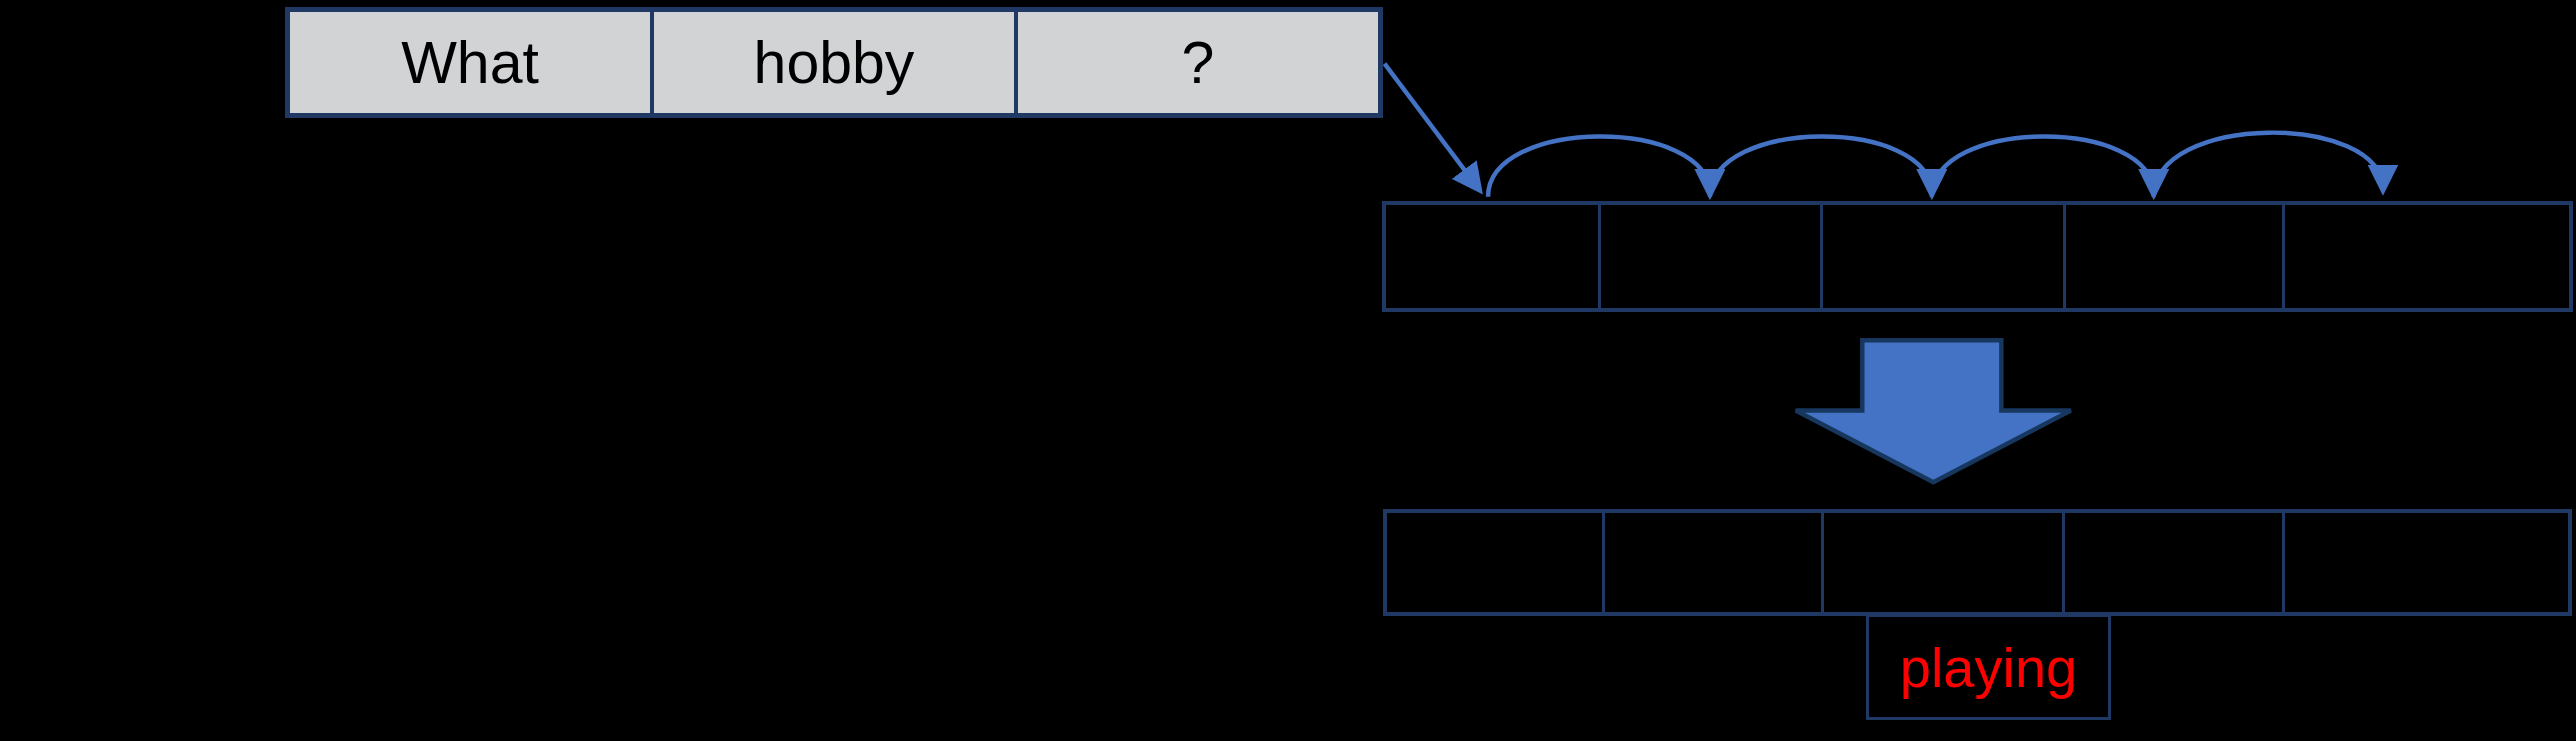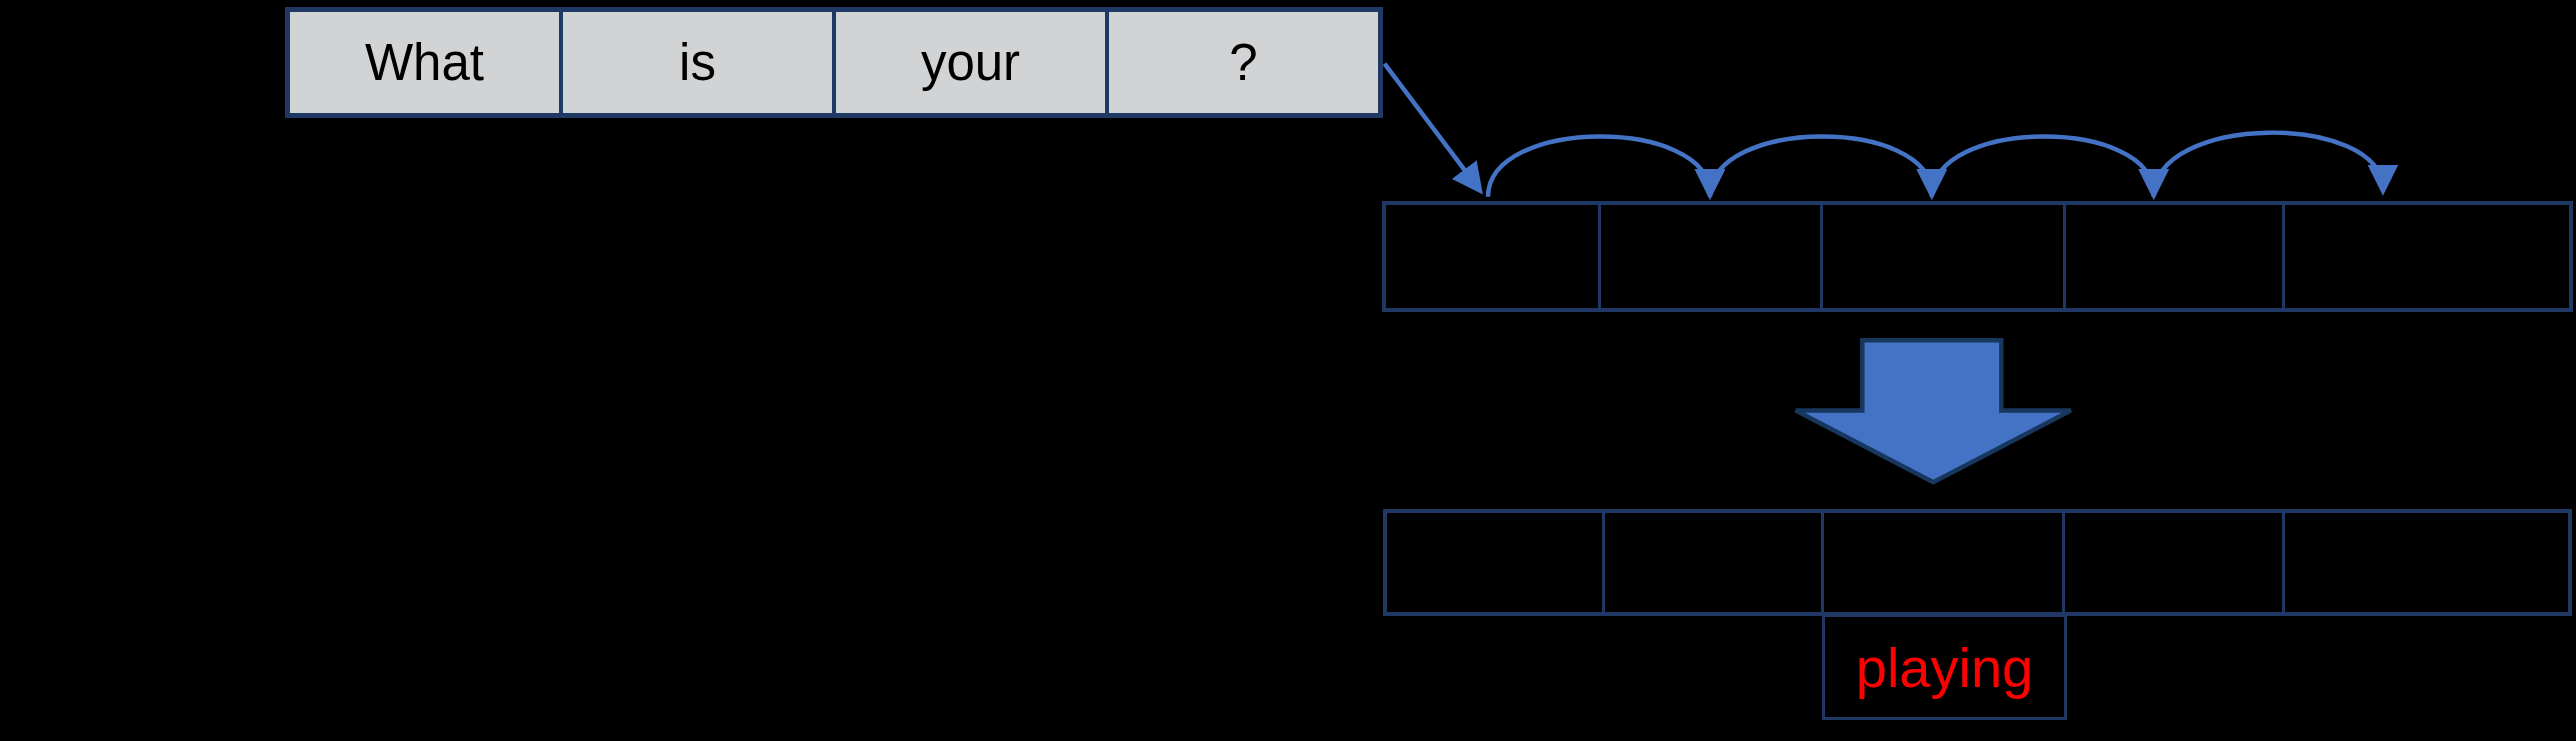--- a/index.html
+++ b/index.html
@@ -21,21 +21,21 @@
     border: 5.2px solid var(--table-border-navy, #1f3864);
     display: flex;
   }
   .sentence-cell {
     flex: 1 1 0;
     background: var(--cell-fill-gray, #d2d3d5);
     border-right: 4.4px solid var(--table-border-navy, #1f3864);
     display: flex;
     align-items: center;
     justify-content: center;
-    font-size: 51px;
+    font-size: 59px;
     color: var(--word-text, #000000);
   }
   .sentence-cell:last-child { border-right: none; }
 
   
   .box-row {
     position: absolute;
     box-sizing: border-box;
     border: 4.4px solid var(--table-border-navy, #1f3864);
     display: flex;
@@ -54,21 +54,21 @@
   .token-row  .box-cell:nth-child(3) { width: 243px; }
   .token-row  .box-cell:nth-child(4) { width: 219px; }
   .output-row .box-cell:nth-child(1) { width: 218px; }
   .output-row .box-cell:nth-child(2) { width: 219px; }
   .output-row .box-cell:nth-child(3) { width: 241px; }
   .output-row .box-cell:nth-child(4) { width: 220px; }
 
   
   .answer-box {
     position: absolute;
-    left: 1822px; top: 614px;
+    left: 1866px; top: 614px;
     width: 245px; height: 106px;
     box-sizing: border-box;
     border: 3px solid var(--table-border-navy, #1f3864);
     display: flex;
     align-items: center;
     justify-content: center;
   }
   .answer-label {
     color: var(--answer-red, #ff0000);
     font-size: 56px;
@@ -111,22 +111,21 @@
     <path class="thin-arrow" d="M 2012 266 C 2012 158, 2312 158, 2312 262" marker-end="url(#arrowhead)"></path>
     <path class="thin-arrow" d="M 2312 266 C 2312 158, 2612 158, 2612 262" marker-end="url(#arrowhead)"></path>
     <path class="thin-arrow" d="M 2612 266 C 2612 158, 2912 158, 2912 262" marker-end="url(#arrowhead)"></path>
     <path class="thin-arrow" d="M 2912 266 C 2912 152, 3222 152, 3222 256" marker-end="url(#arrowhead)"></path>
 
     <polygon class="block-arrow" points="2518,460 2706,460 2706,555 2800,555 2614,652 2428,555 2518,555"></polygon>
   </svg>
 
   <div class="sentence-table">
     <div class="sentence-cell">What</div>
-    <div class="sentence-cell">is</div>
-    <div class="sentence-cell">your</div>
+    <div class="sentence-cell">hobby</div>
     <div class="sentence-cell">?</div>
   </div>
 
   <div class="box-row token-row">
     <div class="box-cell"></div>
     <div class="box-cell"></div>
     <div class="box-cell"></div>
     <div class="box-cell"></div>
     <div class="box-cell"></div>
   </div>

